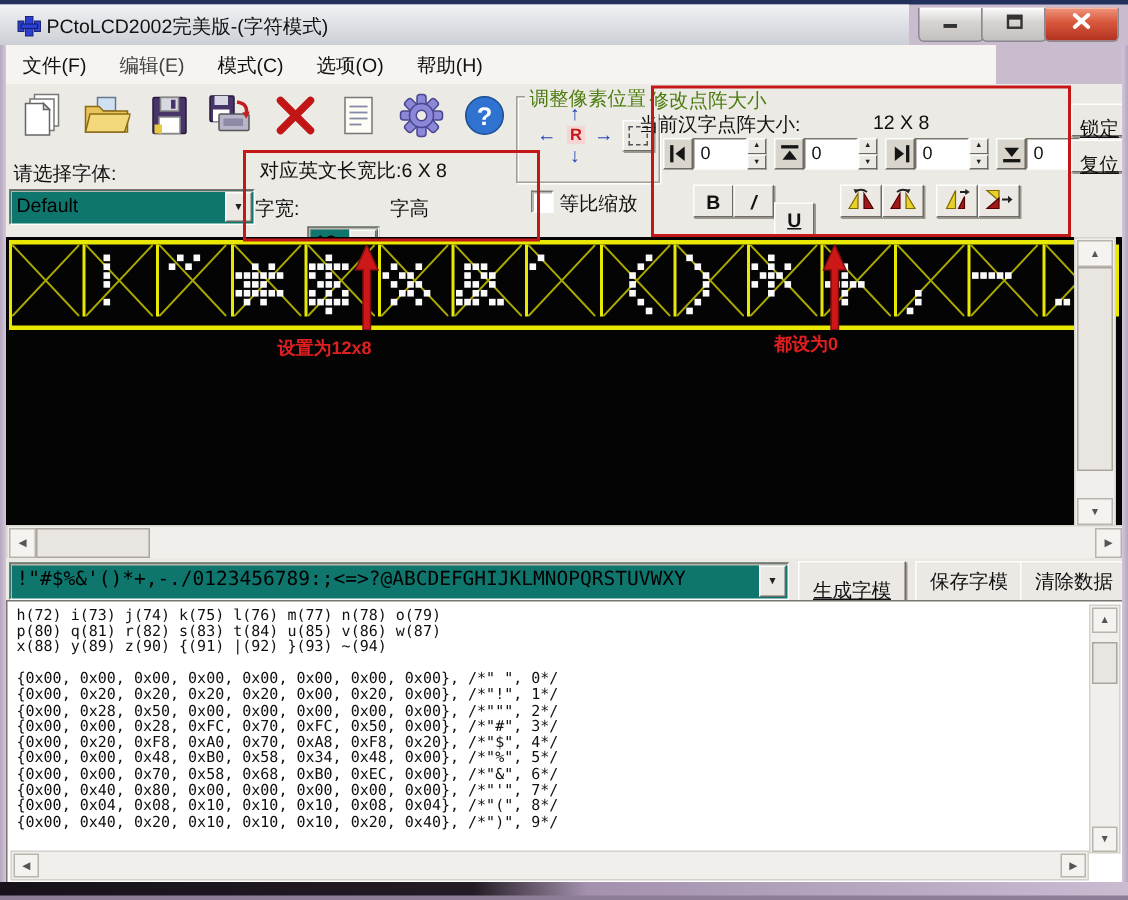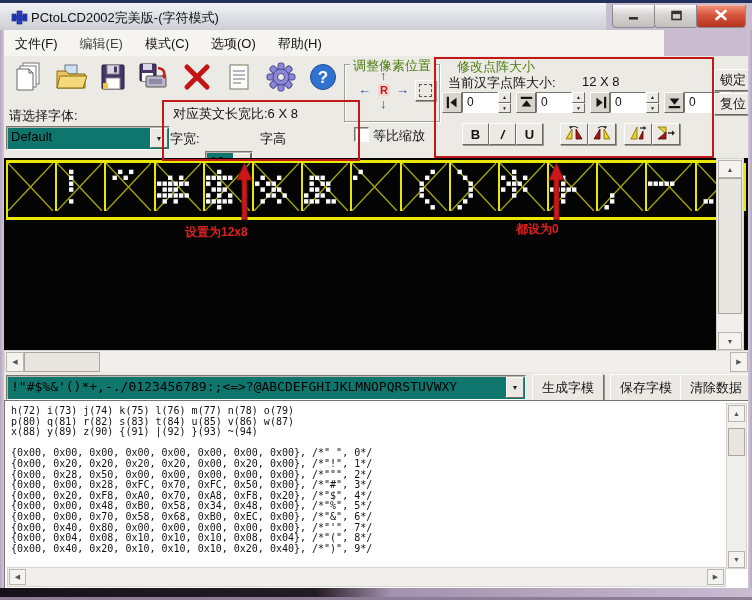--- a/index.html
+++ b/index.html
@@ -50,21 +50,21 @@
   .sb-thumb{position:absolute;background:#e9e6e2;border:1px solid #aaa59d;}
   
   #charrow{left:4px;top:372px;width:744px;height:28px;background:#ece9e4;}
   #ascii-combo .val{font-family:"DejaVu Sans Mono",monospace;font-size:13px;top:3px;}
   .cmdbtn{position:absolute;top:2px;height:25px;width:70px;}
   #output{left:4px;top:400px;width:744px;height:188px;background:#fff;border:1px solid;border-color:#7a766f #fdfdfd #fdfdfd #7a766f;}
   #output pre{position:absolute;left:6px;top:5px;margin:0;font-family:"DejaVu Sans Mono",monospace;font-size:10px;line-height:10.6px;color:#111;}
   #bottomframe{left:0;top:588px;width:752px;height:12px;background:linear-gradient(to right,#17121a 0%,#241c24 42%,#a391ad 52%,#c9bcd1 100%);box-shadow:inset 0 -3px 0 #8d7d97;}
   #leftframe{left:0;top:30px;width:4px;height:560px;background:linear-gradient(to right,#b5a6bf,#d3c7da);}
   #rightframe{left:748px;top:30px;width:4px;height:560px;background:linear-gradient(to left,#b5a6bf,#d3c7da);}
-  .und{}
+  .und{text-decoration:underline;margin-top:12px;}
 </style>
 </head>
 <body>
 
 <div id="win">
   <div class="abs" id="topline"></div>
 
   <div class="abs" id="titlebar">
     <span class="abs" id="appicon">
       <svg width="17" height="15" viewBox="0 0 17 15">
@@ -206,22 +206,22 @@
     <div class="abs" id="r-label" style="left:374px;top:28px;">R</div>
     <div class="abs bluearrow" style="left:392px;top:28px;">→</div>
     <div class="abs bluearrow" style="left:376px;top:42px;">↓</div>
     <div class="abs btn3d" style="left:411px;top:24px;width:19px;height:19px;">
       <span class="dashsq"></span>
     </div>
     <div class="abs checkbox" style="left:350px;top:71px;"></div>
     <div class="abs lbl" style="left:369px;top:71px;">等比缩放</div>
 
     <div class="abs redbox" style="left:430px;top:1px;width:276px;height:97px;"></div>
-    <div class="abs grouplabel" style="left:450px;top:2px;">修改点阵大小</div>
-    <div class="abs lbl" style="left:444px;top:18px;text-align:right;">当前汉字点阵大小:</div>
+    <div class="abs grouplabel" style="left:426px;top:2px;">修改点阵大小</div>
+    <div class="abs lbl" style="left:422px;top:18px;text-align:right;">当前汉字点阵大小:</div>
     <div class="abs lbl" style="left:578px;top:18px;">12 X 8</div>
     <div class="abs" id="spinners" style="left:438px;top:36px;display:flex;gap:5px;">
         <div class="spingroup">
           <div class="spin-icon">
             <svg width="15" height="15" viewBox="0 0 17 17" fill="#151515">
               <rect x="2" y="2" width="2.5" height="13"></rect>
               <path d="M13 3 L6 8.5 L13 14 Z"></path>
             </svg>
           </div>
           <div class="spin-input">0</div>

